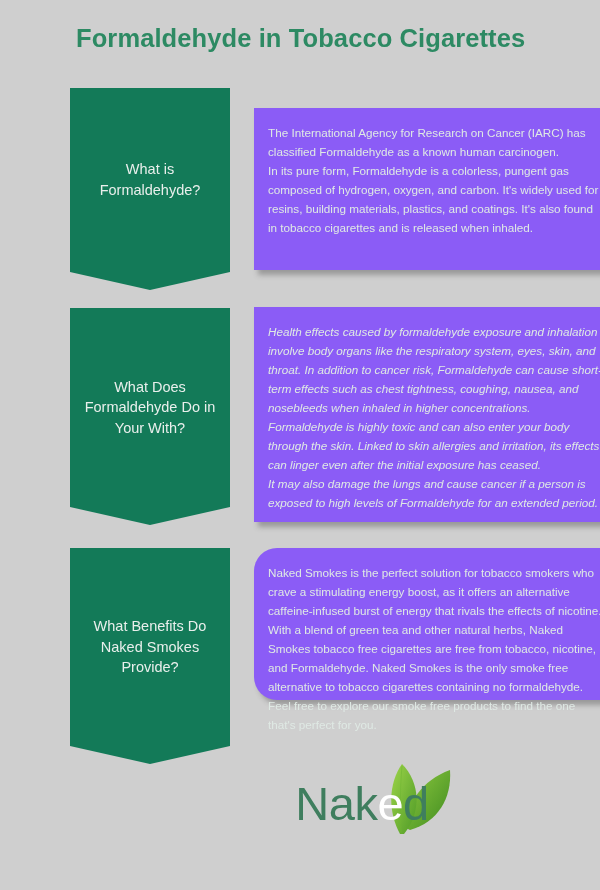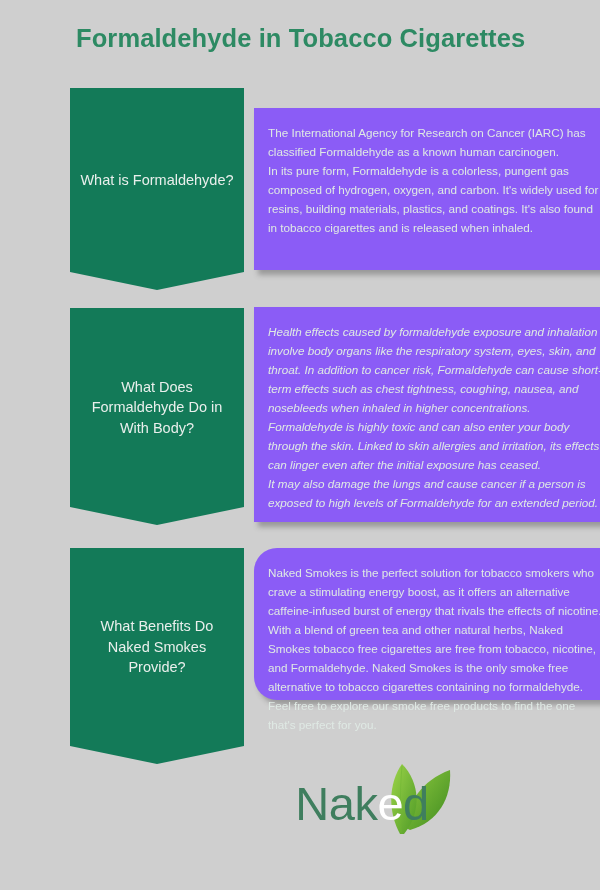--- a/index.html
+++ b/index.html
@@ -39,21 +39,21 @@
   .section {
     position: absolute;
     left: 0;
     width: 600px;
   }
 
   
   .q-banner {
     position: absolute;
     left: 22px;
-    width: 174px;
+    width: 160px;
     background: #137a58;
     color: #e9efec;
     display: flex;
     align-items: center;
     justify-content: center;
     text-align: center;
     font-size: 14.5px;
     line-height: 1.42;
     box-sizing: border-box;
     padding: 0 8px 18px 8px;
@@ -146,21 +146,21 @@
   <div class="page-title">Formaldehyde in Tobacco Cigarettes</div>
 
   <div class="section" id="sec-1">
     <div class="q-banner">What is Formaldehyde?</div>
     <div class="a-panel">
       <p>The International Agency for Research on Cancer (IARC) has classified Formaldehyde as a known human carcinogen.<br>In its pure form, Formaldehyde is a colorless, pungent gas composed of hydrogen, oxygen, and carbon. It's widely used for resins, building materials, plastics, and coatings. It's also found in tobacco cigarettes and is released when inhaled.</p>
     </div>
   </div>
 
   <div class="section" id="sec-2">
-    <div class="q-banner">What Does Formaldehyde Do in With Body?</div>
+    <div class="q-banner">What Does Formaldehyde Do in Your With?</div>
     <div class="a-panel">
       <p>Health effects caused by formaldehyde exposure and inhalation involve body organs like the respiratory system, eyes, skin, and throat. In addition to cancer risk, Formaldehyde can cause short-term effects such as chest tightness, coughing, nausea, and nosebleeds when inhaled in higher concentrations. Formaldehyde is highly toxic and can also enter your body through the skin. Linked to skin allergies and irritation, its effects can linger even after the initial exposure has ceased.<br>It may also damage the lungs and cause cancer if a person is exposed to high levels of Formaldehyde for an extended period.</p>
     </div>
   </div>
 
   <div class="section" id="sec-3">
     <div class="q-banner">What Benefits Do Naked Smokes Provide?</div>
     <div class="a-panel">
       <p>Naked Smokes is the perfect solution for tobacco smokers who crave a stimulating energy boost, as it offers an alternative caffeine-infused burst of energy that rivals the effects of nicotine. With a blend of green tea and other natural herbs, Naked Smokes tobacco free cigarettes are free from tobacco, nicotine, and Formaldehyde. Naked Smokes is the only smoke free alternative to tobacco cigarettes containing no formaldehyde. Feel free to explore our smoke free products to find the one that's perfect for you.</p>
     </div>

